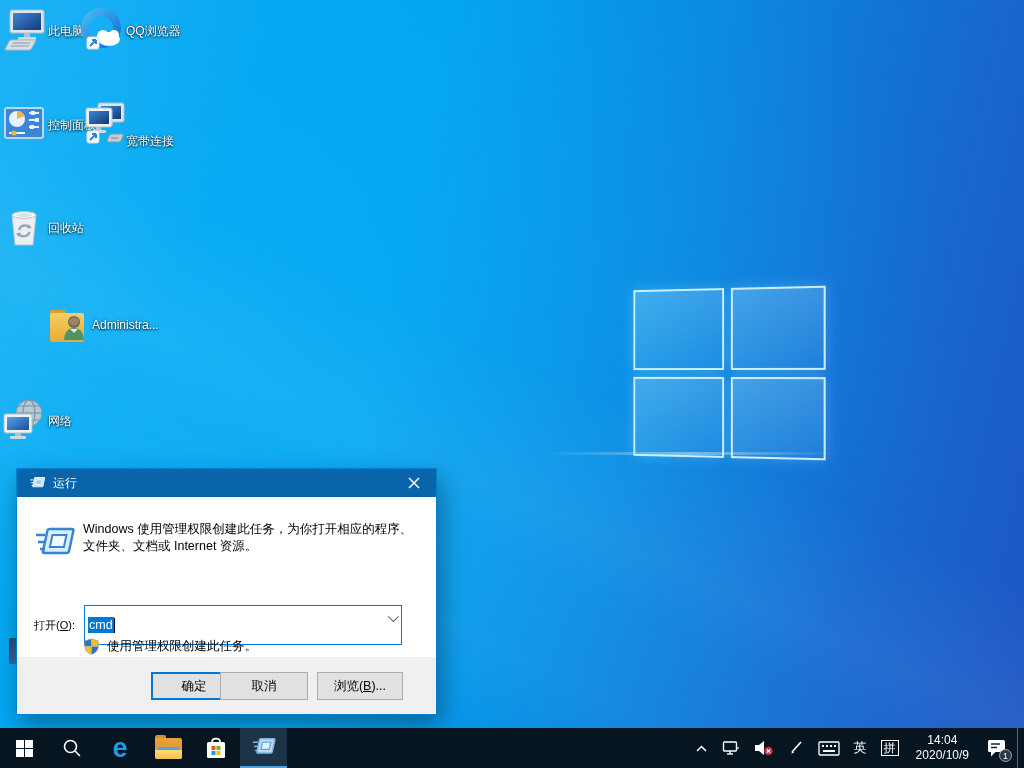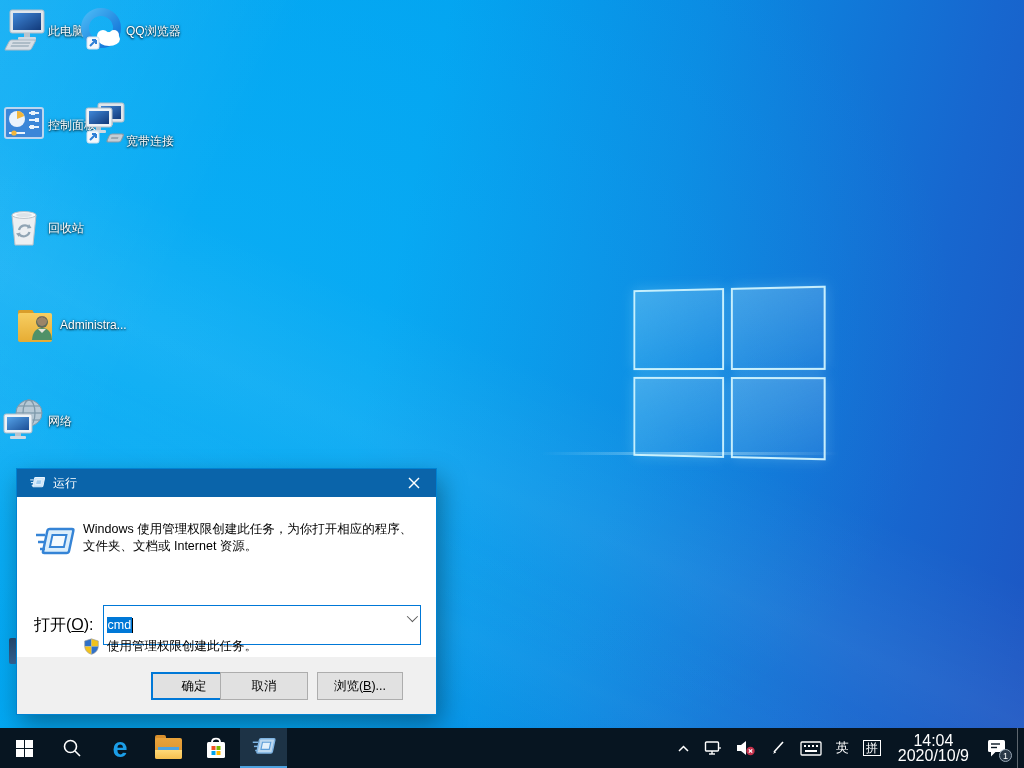--- a/index.html
+++ b/index.html
@@ -43,21 +43,21 @@
     background:#fff; border:1px solid #0082d2; box-shadow:4px 10px 24px rgba(0,0,0,.35); }
   .titlebar { position:absolute; left:0; top:0; right:0; height:28px; background:#0a64aa;
     display:flex; align-items:center; }
   .titlebar .t-icon { margin-left:12px; width:17px; height:16px; }
   .titlebar .t-text { margin-left:7px; font-size:12px; color:#fff; }
   .close-btn { margin-left:auto; width:45px; height:28px; display:flex; align-items:center; justify-content:center; cursor:pointer; }
   .dlg-body { position:absolute; left:0; top:28px; right:0; bottom:57px; background:#fff; }
   .run-big-icon { position:absolute; left:15px; top:26px; width:46px; height:40px; }
   .dlg-desc { position:absolute; left:66px; top:24px; width:336px; font-size:12.5px; color:#000; line-height:17px; }
   .open-row { position:absolute; left:17px; top:108px; display:flex; align-items:center; }
-  .open-label { font-size:16px; color:#000; margin-right:9px; }
+  .open-label { font-size:11px; color:#000; margin-right:9px; }
   .u { text-decoration:underline; }
   .combo { position:relative; width:318px; height:40px; background:#fff; border:1px solid #0078d7;
     display:flex; align-items:center; padding-left:3px; }
   .combo .sel { font-size:12.5px; background:#0078d7; color:#fff; padding:1px 1px; }
   .combo .caret { width:1px; height:15px; background:#000; }
   .combo .drop { position:absolute; right:5px; top:8px; width:8px; height:8px;
     border-right:1.6px solid #5a5a5a; border-bottom:1.6px solid #5a5a5a; transform:rotate(45deg) translateY(-2px); }
   .admin-row { position:absolute; left:66px; top:141px; display:flex; align-items:center; }
   .admin-row .shield { width:17px; height:17px; margin-right:7px; }
   .admin-text { font-size:12.5px; color:#000; }
@@ -80,21 +80,21 @@
   .folder-ico .tab { position:absolute; left:0; top:-3px; width:11px; height:5px; background:#d88f2d; border-radius:2px 2px 0 0; }
   .folder-ico .band { position:absolute; left:3px; top:9px; right:3px; height:5px; background:#4ea3e0; }
   .folder-ico .front { position:absolute; left:0; bottom:0; width:100%; height:9px;
     background:linear-gradient(#ffd978,#f6bf4e); border-radius:0 0 2px 2px; }
 
   .tb-right { margin-left:auto; display:flex; align-items:center; gap:4px; padding-right:2px; }
   .tray-item { display:flex; align-items:center; justify-content:center; height:40px; padding:0 5px; cursor:pointer; }
   .ime { color:#fff; font-size:13px; }
   .ime-box { color:#fff; font-size:12px; border:1px solid #fff; padding:0 2px; line-height:14px; }
   .clock { display:flex; flex-direction:column; align-items:center; justify-content:center;
-    color:#fff; font-size:16px; line-height:15px; padding:0 8px; cursor:pointer; }
+    color:#fff; font-size:12px; line-height:15px; padding:0 8px; cursor:pointer; }
   .notif { position:relative; }
   .notif .badge { position:absolute; right:1px; bottom:6px; width:13px; height:13px; border-radius:50%;
     background:#2a3847; border:1px solid #9aa8b6; color:#fff; font-size:9px;
     display:flex; align-items:center; justify-content:center; }
   .show-desktop { width:5px; height:40px; border-left:1px solid rgba(255,255,255,.35); cursor:pointer; }
 </style>
 </head>
 <body>
 
 <div class="screen">
@@ -210,21 +210,21 @@
           <path d="M19 27 a6 6 0 0 1 10 -3"></path>
           <path d="M29.5 29 a6 6 0 0 1 -10.5 2"></path>
         </g>
         <path d="M29 21 l2.5 4 l-4.5 .5 Z" fill="#90a4b4"></path>
         <path d="M19 34 l-3 -3.5 l4.4 -1 Z" fill="#90a4b4"></path>
       </svg>
     </div>
     <div class="lbl">回收站</div>
   </div>
 
-  <div class="desk-icon" style="left:12px; top:300px;">
+  <div class="desk-icon" style="left:0px; top:300px;padding-left:44px;">
     <div class="ic">
       <svg width="48" height="48" viewBox="0 0 48 48">
         <path d="M6 10 h14 l3 4 h0 v0" fill="#d99e2b"></path>
         <rect x="6" y="10" width="15" height="6" rx="1.5" fill="#d99e2b"></rect>
         <rect x="6" y="13" width="34" height="29" rx="2" fill="url(#fold)"></rect>
         <defs>
             <linearGradient id="fold" x1="0" y1="0" x2="0" y2="1">
           <stop offset="0" stop-color="#f7ce62"></stop>
               <stop offset="1" stop-color="#e6ac33"></stop>
             </linearGradient>

